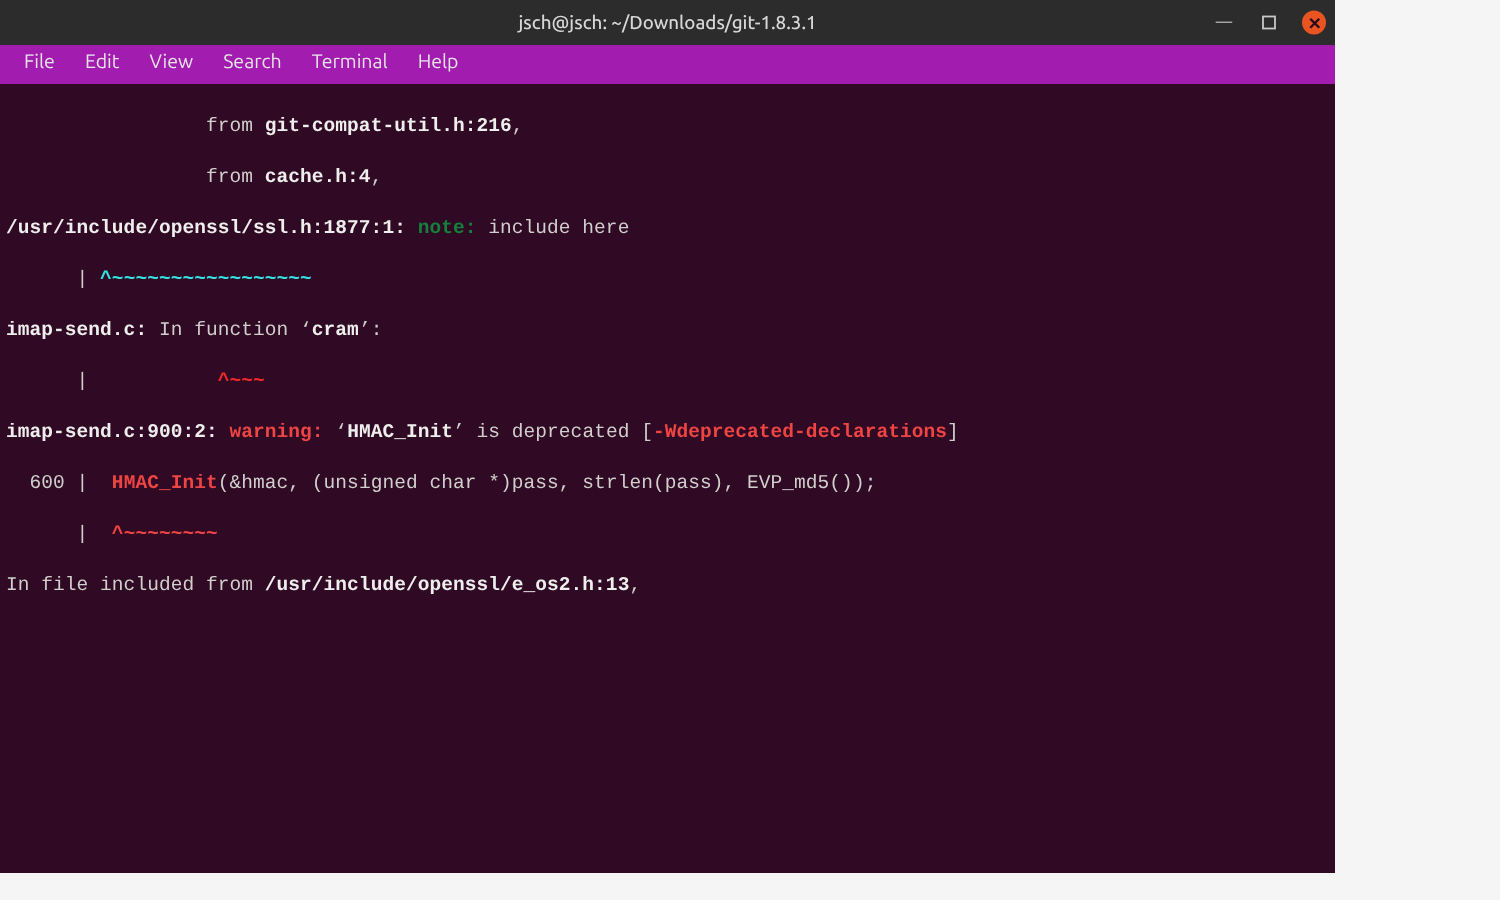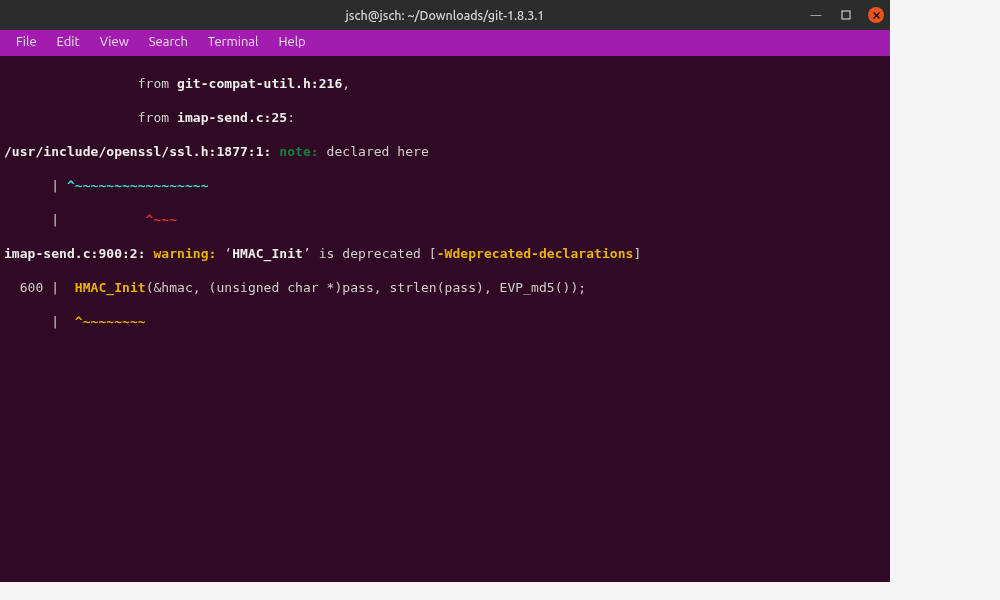--- a/index.html
+++ b/index.html
@@ -80,26 +80,26 @@
     flex: 1;
     background: #300A24;
     color: #d0cfcc;
     padding: 2px 4px 0 4px;
     font-size: 13px;
     line-height: 17px;
     white-space: pre;
     overflow: hidden;
     letter-spacing: 0.04px;
   }
-  .terminal .row { white-space: pre; }
+  .terminal .row { white-space: pre; font-family: Liberation Mono, monospace; }
   .c-w  { color: #eeeeec; font-weight: bold; }
   .c-c  { color: #15803d; font-weight: bold; }
   .c-cu { color: #34e2e2; font-weight: bold; }
   .c-r  { color: #ef2929; font-weight: bold; }
-  .c-m  { color: #eab308; font-weight: bold; }
+  .c-m  { color: #ef4444; font-weight: bold; }
   .c-n  { color: #d0cfcc; }
 </style>
 </head>
 <body>
 
 <div class="window">
 
   <div class="titlebar">
     <div class="titlebar-title">jsch@jsch: ~/Downloads/git-1.8.3.1</div>
     <div class="titlebar-controls">
@@ -122,27 +122,29 @@
     <div class="menu-item">File</div>
     <div class="menu-item">Edit</div>
     <div class="menu-item">View</div>
     <div class="menu-item">Search</div>
     <div class="menu-item">Terminal</div>
     <div class="menu-item">Help</div>
   </div>
 
   <div class="terminal">
 <div class="row"><span class="c-n">                 from </span><span class="c-w">git-compat-util.h:216</span><span class="c-n">,</span></div>
-<div class="row"><span class="c-n">                 from </span><span class="c-w">imap-send.c:25</span><span class="c-n">:</span></div>
-<div class="row"><span class="c-w">/usr/include/openssl/ssl.h:1877:1:</span><span class="c-c"> note: </span><span class="c-n">declared here</span></div>
+<div class="row"><span class="c-n">                 from </span><span class="c-w">cache.h:4</span><span class="c-n">,</span></div>
+<div class="row"><span class="c-w">/usr/include/openssl/ssl.h:1877:1:</span><span class="c-c"> note: </span><span class="c-n">include here</span></div>
 <div class="row"><span class="c-n">      | </span><span class="c-cu">^~~~~~~~~~~~~~~~~~</span></div>
+<div class="row"><span class="c-w">imap-send.c:</span><span class="c-n"> In function ‘</span><span class="c-w">cram</span><span class="c-n">’:</span></div>
 <div class="row"><span class="c-n">      |           </span><span class="c-r">^~~~</span></div>
 <div class="row"><span class="c-w">imap-send.c:900:2:</span><span class="c-m"> warning: </span><span class="c-n">‘</span><span class="c-w">HMAC_Init</span><span class="c-n">’ is deprecated [</span><span class="c-m">-Wdeprecated-declarations</span><span class="c-n">]</span></div>
 <div class="row"><span class="c-n">  600 |  </span><span class="c-m">HMAC_Init</span><span class="c-n">(&amp;hmac, (unsigned char *)pass, strlen(pass), EVP_md5());</span></div>
 <div class="row"><span class="c-n">      |  </span><span class="c-m">^~~~~~~~~</span></div>
+<div class="row"><span class="c-n">In file included from </span><span class="c-w">/usr/include/openssl/e_os2.h:13</span><span class="c-n">,</span></div>
 
 
 
 
 
 
 
 
 
 

